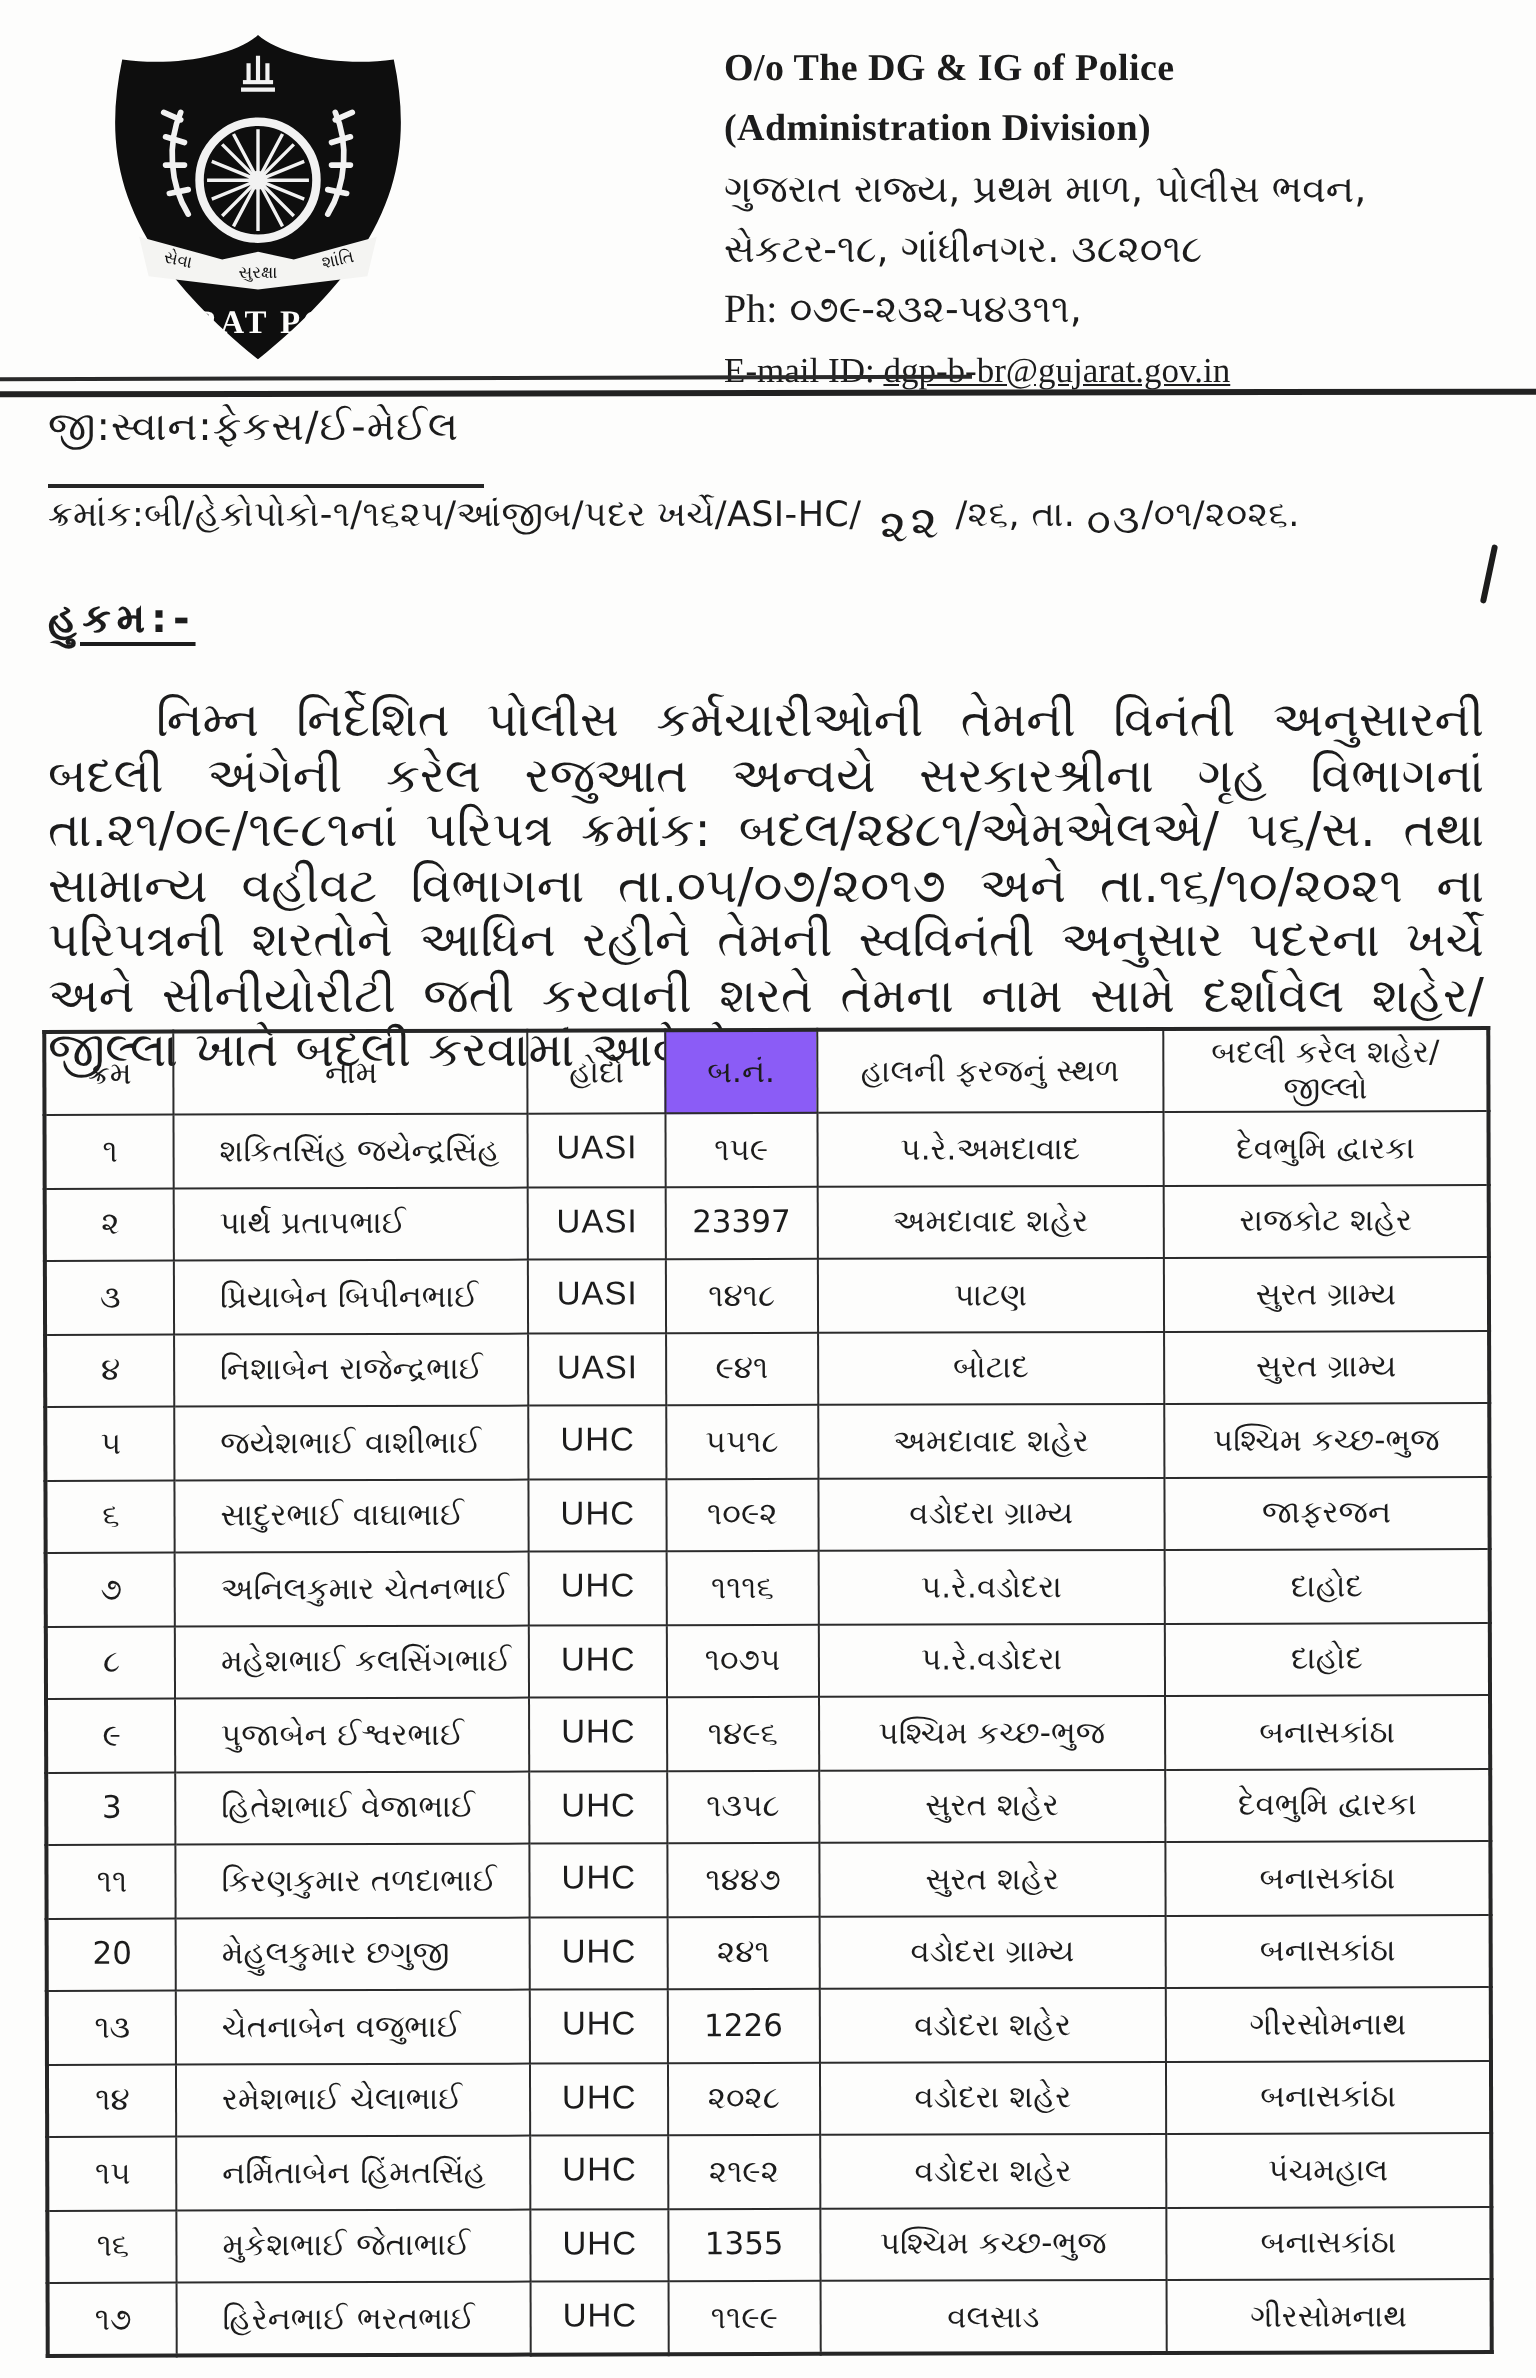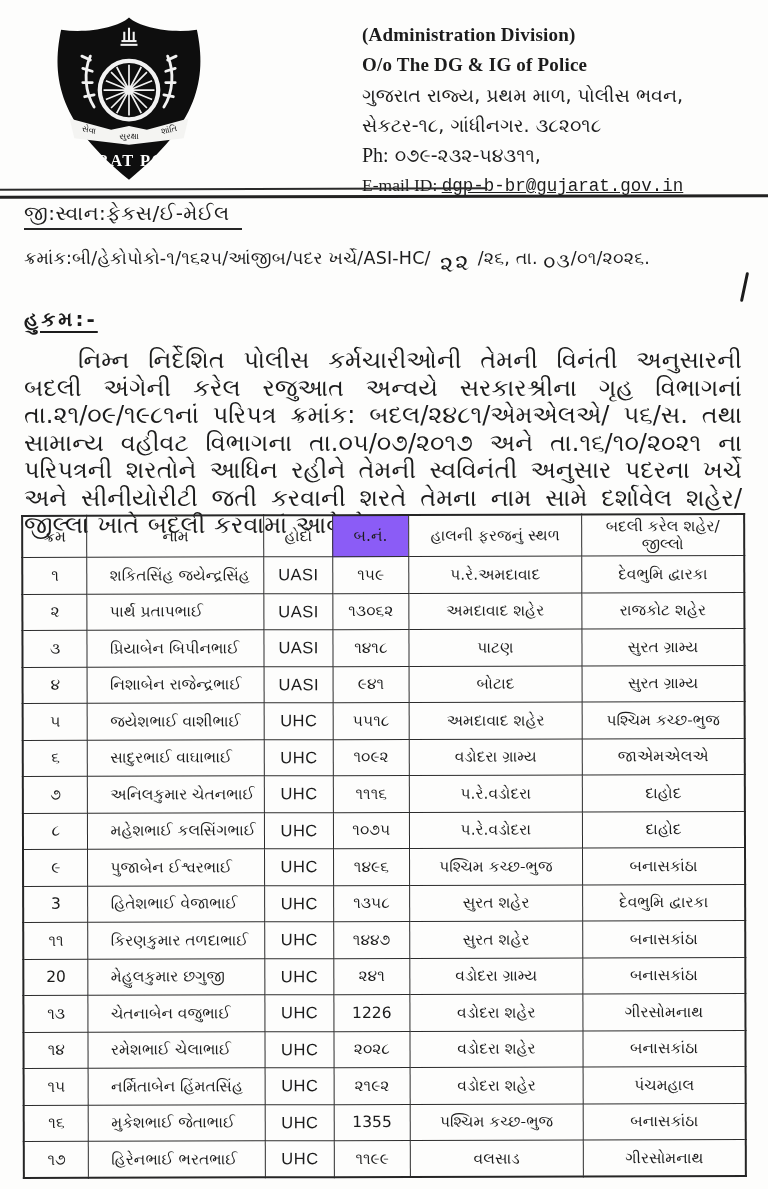--- a/index.html
+++ b/index.html
@@ -9,33 +9,33 @@
     background:#fdfdfc; color:#1c1c1c; overflow:hidden;
     font-family:"DejaVu Sans", sans-serif;
   }
   
   .logo { position:absolute; left:30px; top:12px; width:198px; height:176px; }
   .office-block { position:absolute; left:362px; top:20px; width:396px; line-height:30px; }
   .office-en { font-family:"Liberation Serif", serif; font-weight:bold; font-size:19px; letter-spacing:.2px; }
   .office-gu { font-size:19px; }
   .office-ph .ph-label { font-family:"Liberation Serif", serif; font-size:20px; }
   .office-email { font-family:"Liberation Serif", serif; font-size:17.5px; }
-  .office-email .email-addr { text-decoration:underline;font-family:Liberation Mono, monospace; }
+  .office-email .email-addr { text-decoration:underline; }
   .rule-a { position:absolute; left:0; top:188px; width:486px; height:2px; background:#2a2a2a; transform:rotate(-.15deg); }
   .rule-b { position:absolute; left:0; top:195px; width:768px; height:2.5px; background:#222; transform:rotate(-.1deg); }
   .channel-line {
     position:absolute; left:24px; top:201px; font-size:20px; letter-spacing:.5px;
-    border-bottom:2px solid #262626; padding:0 12px 3px 0;
+    border-bottom:2px solid #262626; padding:0 12px 17px 0;
   }
   
   .order-line { position:absolute; left:24px; top:243px; width:736px; font-size:17.5px; letter-spacing:.2px; white-space:nowrap; }
   .hw { display:inline-block; font-size:23px; font-weight:500; transform:rotate(-7deg) translateY(7px); letter-spacing:2px; padding:0 8px; }
   .hw-date { display:inline-block; font-size:20px; transform:rotate(-4deg) translateY(4px); letter-spacing:1px; }
   .stray-mark { position:absolute; right:22px; top:272px; width:3px; height:30px; background:#1c1c1c; transform:rotate(12deg); border-radius:2px; }
-  .order-heading { position:absolute; left:24px; top:307px; font-size:20px; font-weight:bold; letter-spacing:3px; text-decoration:underline; text-underline-offset:5px; }
+  .order-heading { position:absolute; left:24px; top:297px; font-size:20px; font-weight:bold; letter-spacing:3px; text-decoration:underline; text-underline-offset:5px; }
   
   .body-para {
     position:absolute; left:24px; top:347px; width:718px;
     font-size:24px; line-height:27.5px; text-align:justify; text-indent:54px;
     word-spacing:1px;
   }
   
   table.transfer {
     position:absolute; left:22px; top:514px; width:724px;
     border-collapse:collapse; transform:rotate(-.15deg);
@@ -88,22 +88,22 @@
     <g>
       <path d="M42 112 L86 124 L105 120 L124 124 L168 112 L163 133 L105 140 L47 133 Z" fill="#f4f4f2"></path>
       <text x="62" y="127" font-size="9" fill="#111" text-anchor="middle" transform="rotate(12 62 127)">સેવા</text>
       <text x="105" y="134" font-size="9" fill="#111" text-anchor="middle">સુરક્ષા</text>
       <text x="148" y="127" font-size="9" fill="#111" text-anchor="middle" transform="rotate(-12 148 127)">શાંતિ</text>
     </g>
     <text x="105" y="163" text-anchor="middle" fill="#fdfdfc" font-size="17.5" font-weight="bold" letter-spacing="1.5">GUJARAT POLICE</text>
   </svg>
 
   <div class="office-block">
+    <div class="office-en">O/o The DG &amp; IG of Police</div>
     <div class="office-en">(Administration Division)</div>
-    <div class="office-en">O/o The DG &amp; IG of Police</div>
     <div class="office-gu">ગુજરાત રાજ્ય, પ્રથમ માળ, પોલીસ ભવન,</div>
     <div class="office-gu">સેકટર-૧૮, ગાંધીનગર. ૩૮૨૦૧૮</div>
     <div class="office-gu office-ph">
       <span class="ph-label">Ph:</span>
       <span>૦૭૯-૨૩૨-૫૪૩૧૧,</span>
     </div>
     <div class="office-email">
       <span>E-mail ID:</span>
       <span class="email-addr">dgp-b-br@gujarat.gov.in</span>
     </div>
@@ -149,21 +149,21 @@
           <td>શકિતસિંહ જયેન્દ્રસિંહ</td>
           <td>UASI</td>
           <td>૧૫૯</td>
           <td>પ.રે.અમદાવાદ</td>
           <td>દેવભુમિ દ્વારકા</td>
         </tr>
         <tr>
           <td>૨</td>
           <td>પાર્થ પ્રતાપભાઈ</td>
           <td>UASI</td>
-          <td>૧૩૦૬૨</td>
+          <td>23397</td>
           <td>અમદાવાદ શહેર</td>
           <td>રાજકોટ શહેર</td>
         </tr>
         <tr>
           <td>૩</td>
           <td>પ્રિયાબેન બિપીનભાઈ</td>
           <td>UASI</td>
           <td>૧૪૧૮</td>
           <td>પાટણ</td>
           <td>સુરત ગ્રામ્ય</td>
@@ -183,21 +183,21 @@
           <td>૫૫૧૮</td>
           <td>અમદાવાદ શહેર</td>
           <td>પશ્ચિમ કચ્છ-ભુજ</td>
         </tr>
         <tr>
           <td>૬</td>
           <td>સાદુરભાઈ વાઘાભાઈ</td>
           <td>UHC</td>
           <td>૧૦૯૨</td>
           <td>વડોદરા ગ્રામ્ય</td>
-          <td>જાએમએલએ</td>
+          <td>જાફરજન</td>
         </tr>
         <tr>
           <td>૭</td>
           <td>અનિલકુમાર ચેતનભાઈ</td>
           <td>UHC</td>
           <td>૧૧૧૬</td>
           <td>પ.રે.વડોદરા</td>
           <td>દાહોદ</td>
         </tr>
         <tr>

